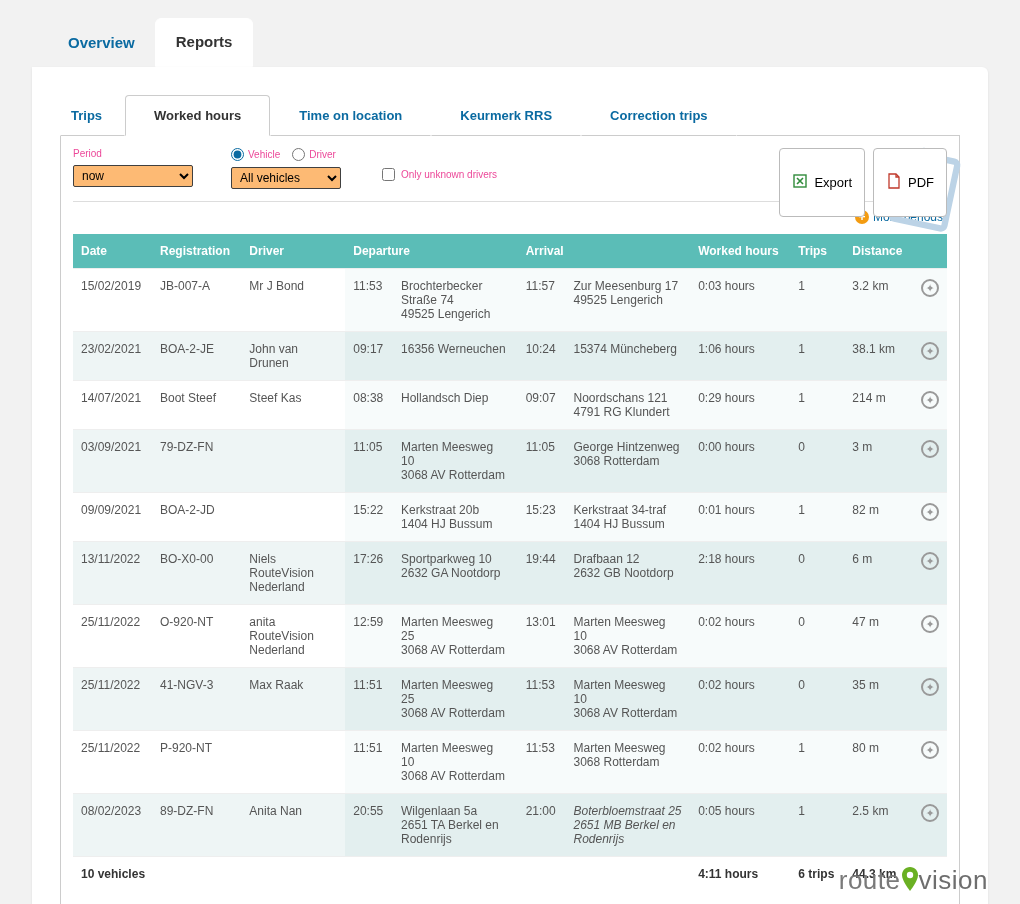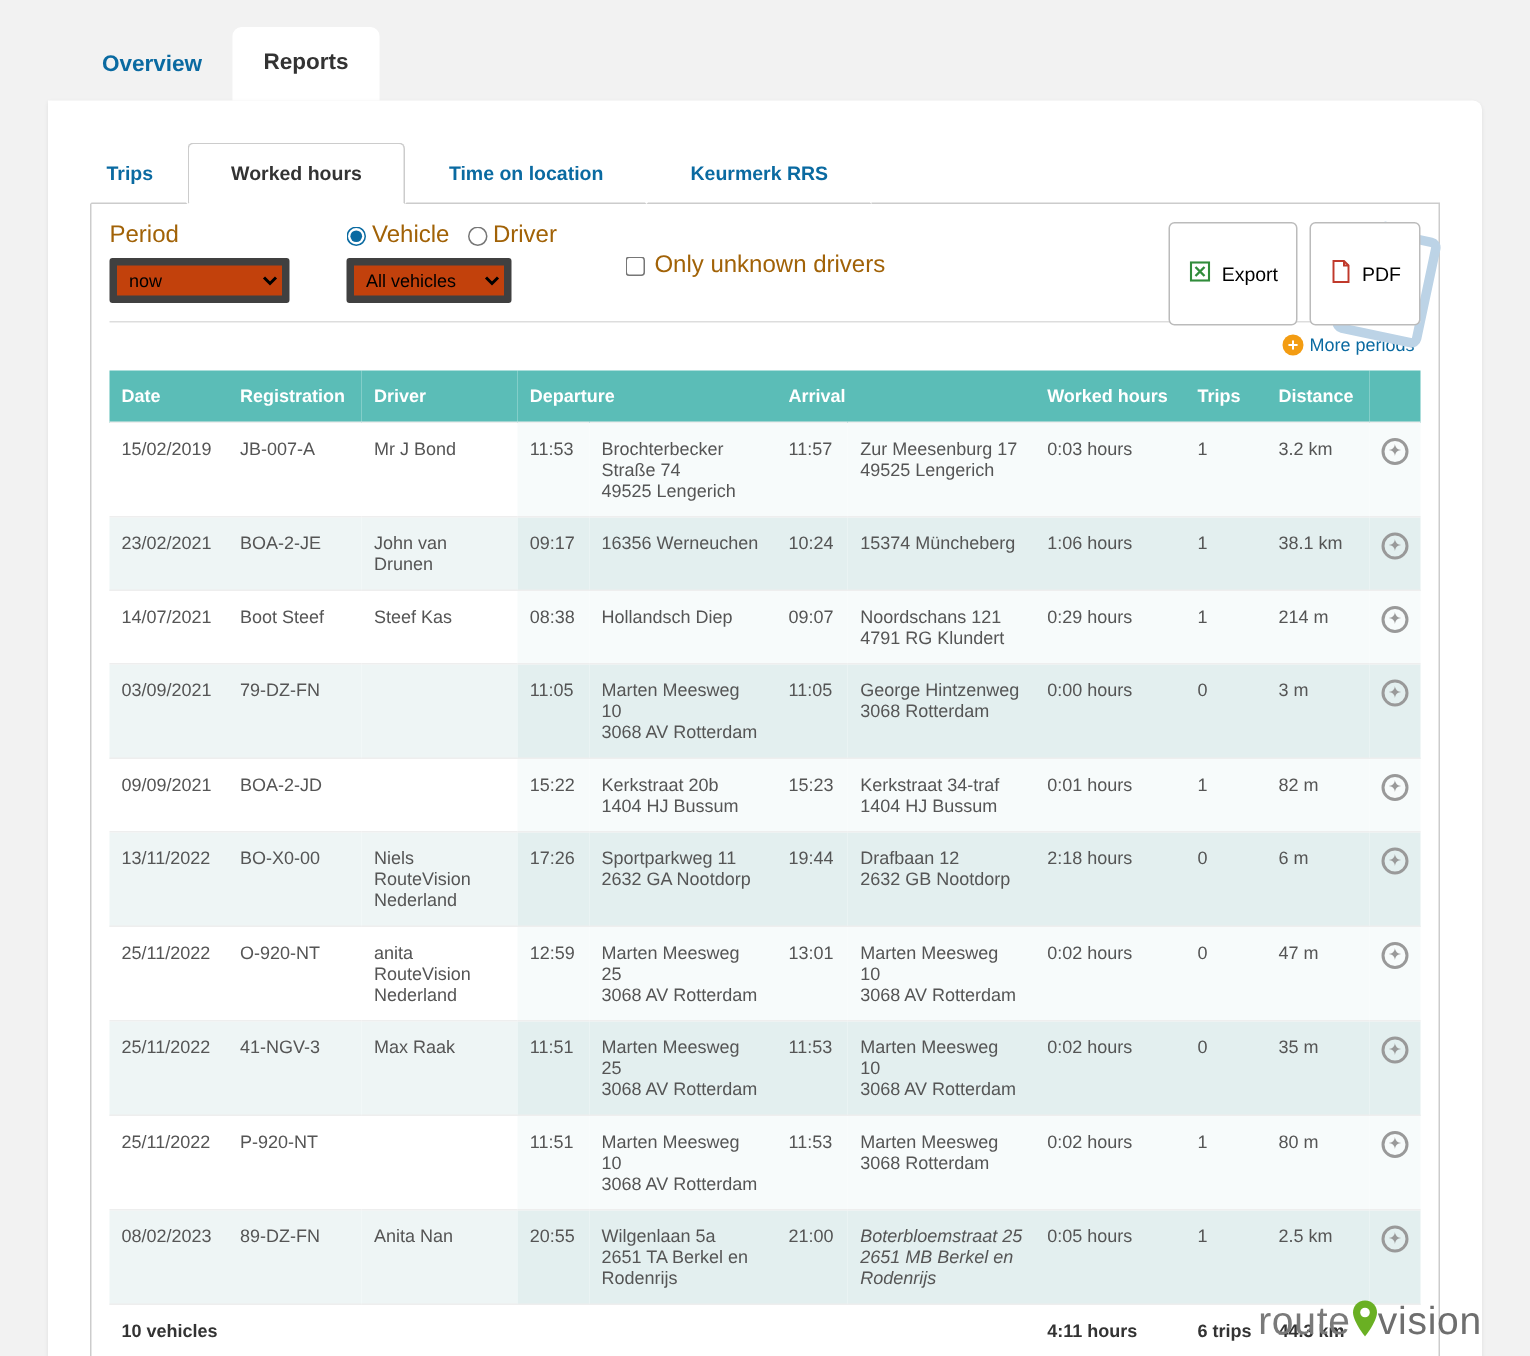--- a/index.html
+++ b/index.html
@@ -90,26 +90,26 @@
     background: #fff;
   }
   .filters-row {
     display: flex;
     align-items: flex-start;
     position: relative;
     border-bottom: 1px solid #ddd;
     padding-bottom: 12px;
   }
   .filter-col { display: flex; flex-direction: column; gap: 6px; margin-right: 38px; }
-  .filter-col label { font-size: 16px; color: #a16207; }
+  .filter-col label { font-size: 10px; color: #ec4899; }
   .filter-col select {
     font-size: 12px;
     padding: 2px 4px;
-    border: 5px solid #404040;
-    background: #c2410c;
+    border: 1px solid #404040;
+    background: #fdba74;
     border-radius: 2px;
   }
   .radio-row { display: flex; align-items: center; gap: 4px; }
   .radio-row input[type=radio] { accent-color: #0a6aa1; }
   .radio-row label { margin-right: 8px; }
   .chk-row { display: flex; align-items: center; gap: 6px; }
   .action-buttons {
     position: absolute;
     right: 0;
     top: 0;
@@ -253,20 +253,21 @@
         <line x1="32" y1="62" x2="56" y2="62" stroke="#bcd3e6" stroke-width="6"></line>
       </g>
     </svg>
   </div>
 
   <div class="sub-tabs">
     <div class="stab">Trips</div>
     <div class="stab active">Worked hours</div>
     <div class="stab">Time on location</div>
     <div class="stab">Keurmerk RRS</div>
+    <div class="stab">Correction trips</div>
     <div class="filler"></div>
   </div>
 
   <div class="report-area">
     <div class="filters-row">
       <div class="filter-col">
         <label>Period</label>
         <select style="width:120px;">
           <option>now</option>
         </select>
@@ -425,21 +426,21 @@
             <td>1</td>
             <td>82 m</td>
             <td><span class="row-action-icon">✦</span></td>
           </tr>
           <tr>
             <td>13/11/2022</td>
             <td>BO-X0-00</td>
             <td style="max-width:100px;">Niels RouteVision Nederland</td>
             <td>17:26</td>
             <td style="max-width:120px;">
-              <span class="addr-line">Sportparkweg 11</span>
+              <span class="addr-line">Sportparkweg 10</span>
               <span class="addr-line">2632 GA Nootdorp</span>
             </td>
             <td>19:44</td>
             <td style="max-width:120px;">
               <span class="addr-line">Drafbaan 12</span>
               <span class="addr-line">2632 GB Nootdorp</span>
             </td>
             <td>2:18 hours</td>
             <td>0</td>
             <td>6 m</td>

